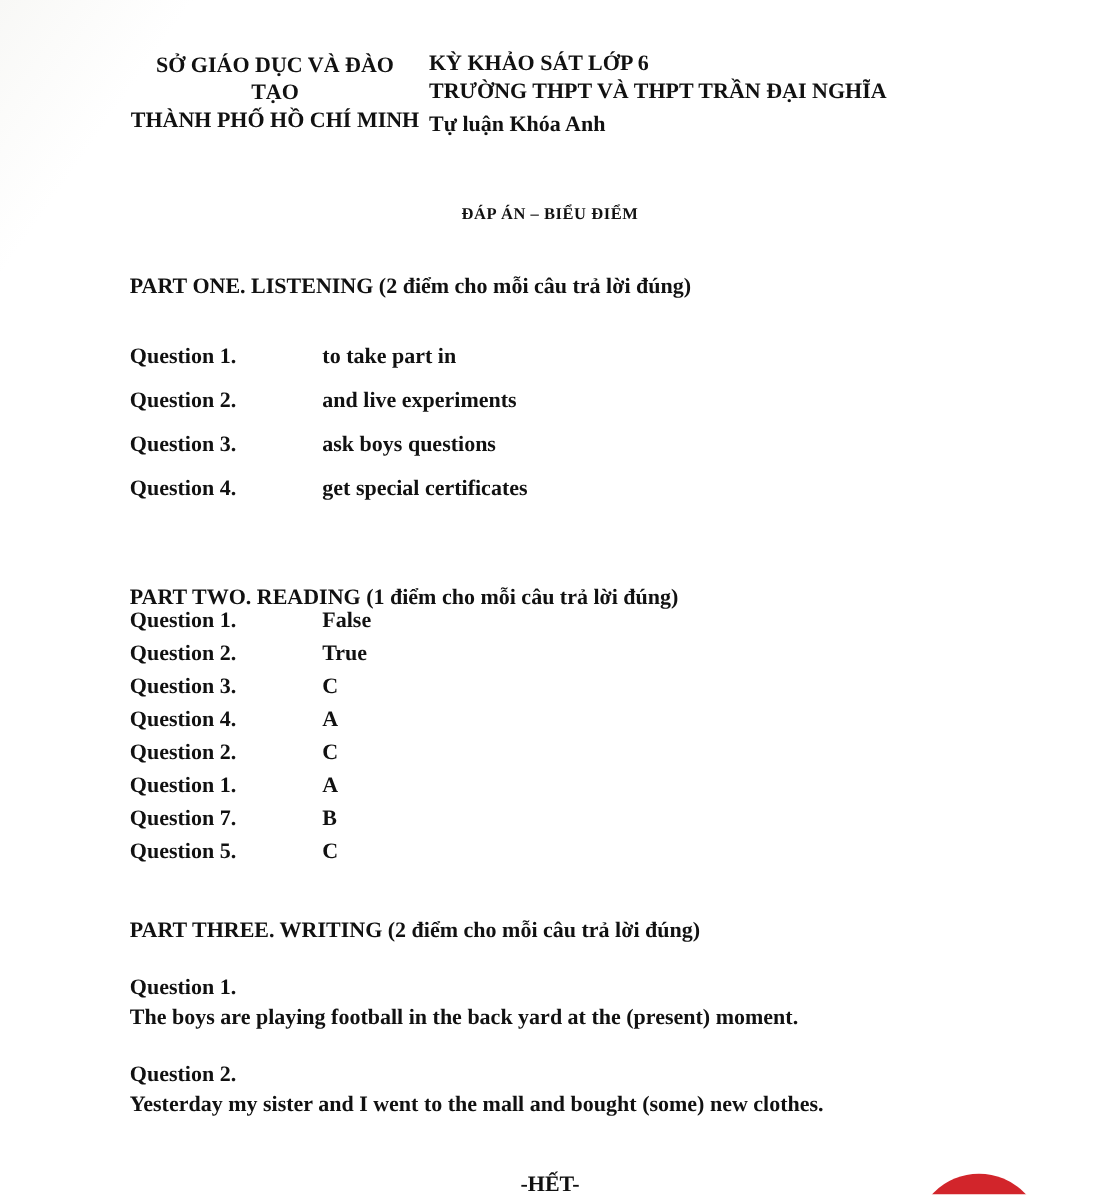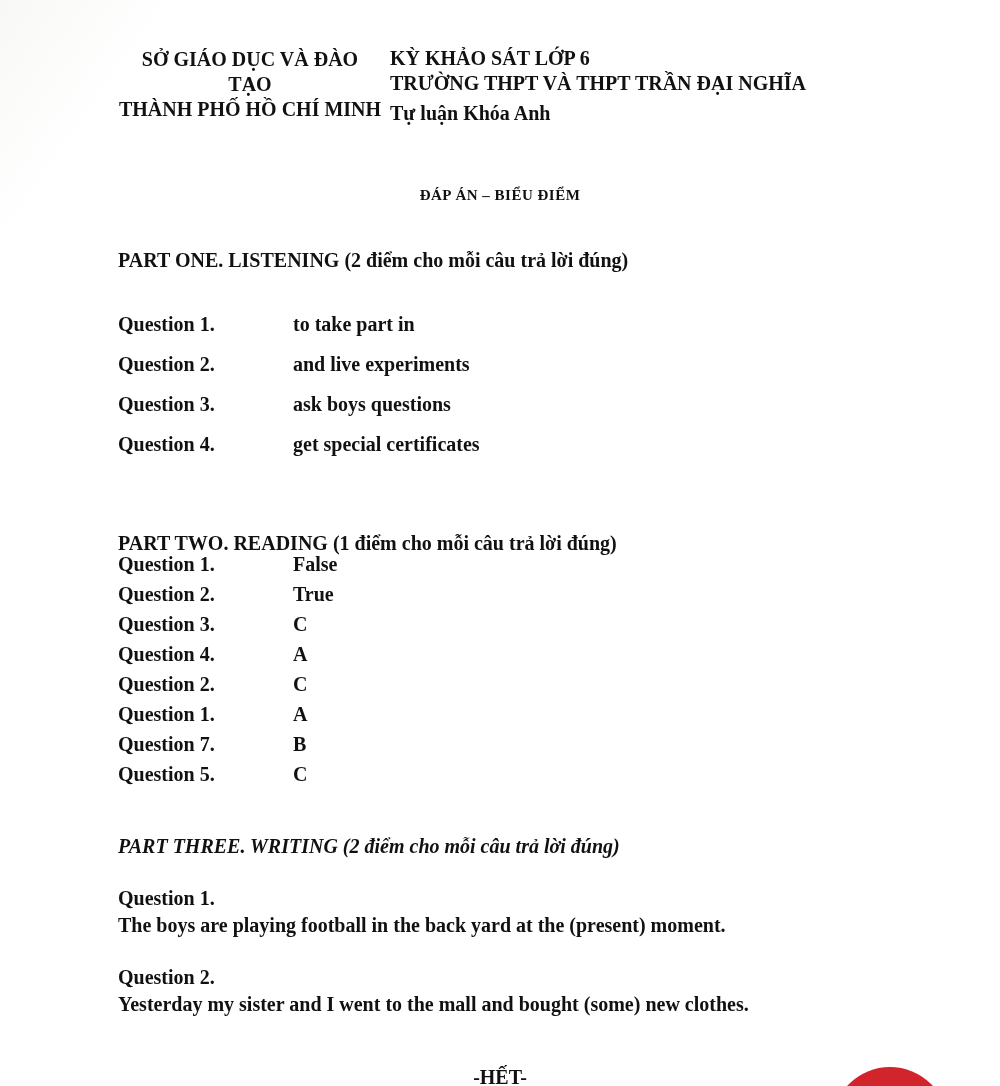--- a/index.html
+++ b/index.html
@@ -39,21 +39,21 @@
     letter-spacing: 0.5px;
     line-height: 22px;
   }
   .sec-heading {
     position: absolute;
     left: 118px;
     line-height: 22px;
   }
   .h1 { top: 249px; }
   .h2 { top: 500px; margin-top: 32px; }
-  .h3 { top: 835px; font-style: italic; }
+  .h3 { top: 835px; }
   .qlist {
     position: absolute;
     left: 118px;
     width: 720px;
   }
   .list1 { top: 314px; }
   .list2 { top: 554px; }
   .q-row { display: flex; line-height: 21px; }
   .list1 .q-row { margin-bottom: 19px; }
   .list2 .q-row { margin-bottom: 9px; }

